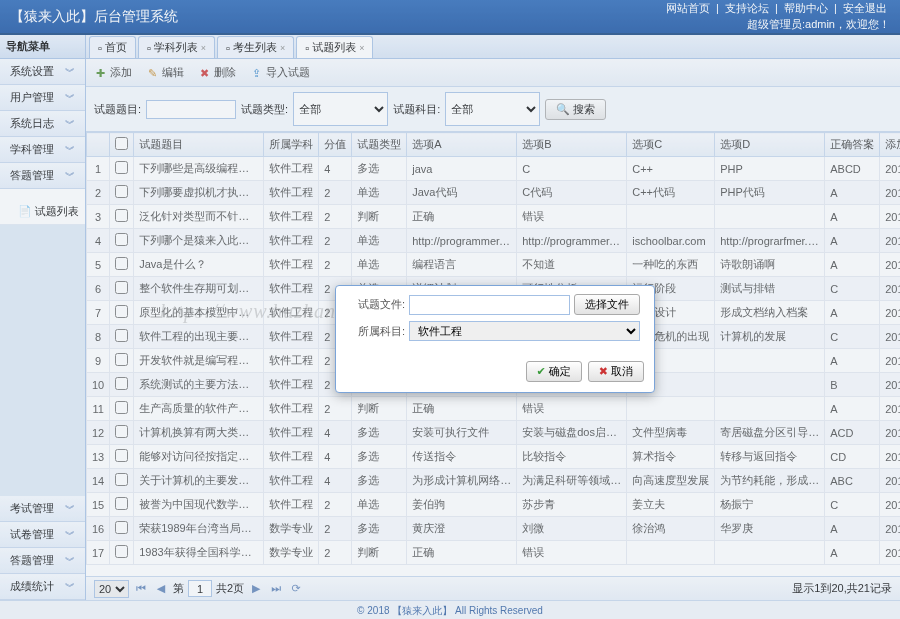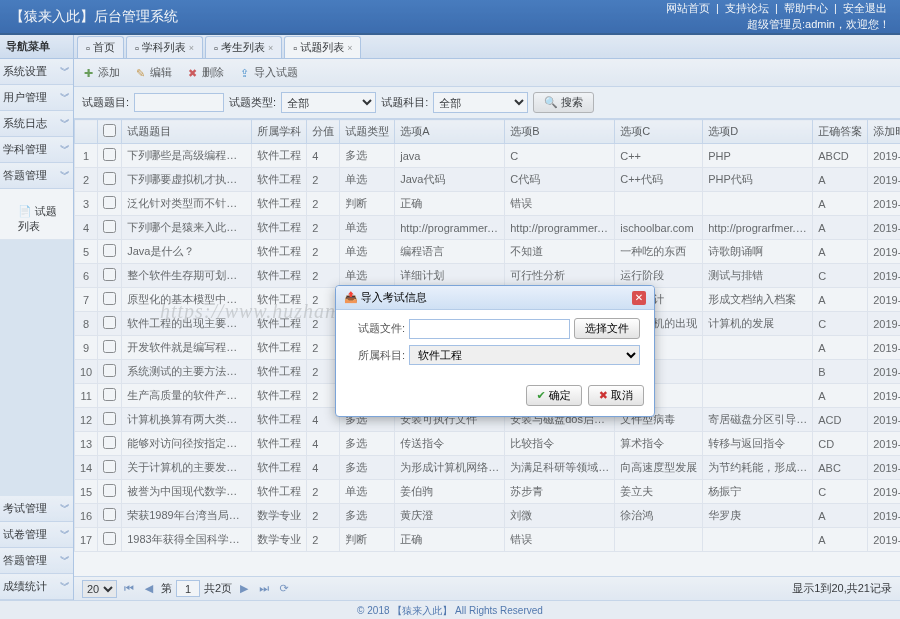--- a/index.html
+++ b/index.html
@@ -2,37 +2,37 @@
 <html><head>
 <meta charset="utf-8">
 <style>
 * { margin: 0; padding: 0; box-sizing: border-box; font-family: Arial, "Microsoft YaHei", sans-serif; font-size: 11px; }
 body { background: #fff; width: 900px; height: 619px; overflow: hidden; position: relative; }
 .header { background: linear-gradient(#1e5fb3, #0d4a9e); height: 35px; color: #fff; display: flex; justify-content: space-between; align-items: center; padding: 0 10px; border-bottom: 2px solid #0a3d7a; }
 .header-title { font-size: 14px; font-weight: normal; }
 .header-right { text-align: right; font-size: 10px; line-height: 1.4; }
 .header-right a { color: #fff; text-decoration: none; margin: 0 3px; }
 .main { display: flex; height: 565px; }
-.sidebar { width: 74px; background: #dde8f5; border-right: 1px solid #a4c0e4; display: flex; flex-direction: column; }
+.sidebar { width: 86px; background: #dde8f5; border-right: 1px solid #a4c0e4; display: flex; flex-direction: column; }
 .nav-title { background: linear-gradient(#e8f0fb, #d0dff2); padding: 4px 6px; font-weight: bold; border-bottom: 1px solid #a4c0e4; font-size: 11px; }
-.nav-item { padding: 5px 3px; border-bottom: 1px solid #c5d6ec; background: linear-gradient(#f5f9fe, #e4edf9); cursor: pointer; display: flex; align-items: flex-start; justify-content: space-between; }
+.nav-item { padding: 5px 10px; border-bottom: 1px solid #c5d6ec; background: linear-gradient(#f5f9fe, #e4edf9); cursor: pointer; display: flex; align-items: center; justify-content: space-between; }
 .nav-item.expanded { background: #fff9e0; }
 .nav-sub { padding: 15px 6px 5px 18px; background: #fff; border-bottom: 1px solid #e0e8f3; cursor: pointer; }
 .chev { color: #5a7fb5; font-size: 10px; }
 .spacer { flex: 1; background: #dde8f5; }
 .content { flex: 1; display: flex; flex-direction: column; background: #fff; overflow: hidden; }
 .tabs { background: linear-gradient(#eaf1fb, #d6e3f4); height: 24px; display: flex; align-items: flex-end; padding: 0 3px; border-bottom: 1px solid #a4c0e4; }
 .tab { padding: 3px 8px; background: #f0f5fc; border: 1px solid #a4c0e4; border-bottom: none; margin-right: 2px; border-radius: 3px 3px 0 0; display: flex; align-items: center; gap: 3px; cursor: pointer; font-size: 10px; }
 .tab.active { background: #fff; }
 .tab-close { color: #888; cursor: pointer; font-size: 9px; }
 .toolbar { background: linear-gradient(#f8fafd, #e8eff8); padding: 4px 6px; border-bottom: 1px solid #c5d6ec; display: flex; gap: 8px; }
 .tb-btn { display: flex; align-items: center; gap: 2px; cursor: pointer; color: #333; padding: 2px 4px; }
 .filter-bar { padding: 5px 8px; background: #f5f8fc; border-bottom: 1px solid #c5d6ec; display: flex; align-items: center; gap: 5px; }
 .filter-bar input[type=text] { border: 1px solid #a4c0e4; padding: 2px 4px; height: 19px; }
-.filter-bar select { border: 1px solid #a4c0e4; padding: 1px; height: 21px; background: #fff; }
+.filter-bar select { border: 1px solid #a4c0e4; padding: 1px; height: 34px; background: #fff; }
 .search-btn { background: linear-gradient(#fefefe, #e5e5e5); border: 1px solid #aaa; border-radius: 3px; padding: 2px 10px; cursor: pointer; display: flex; align-items: center; gap: 3px; }
 .grid { flex: 1; overflow: auto; }
 .grid table { width: 100%; border-collapse: collapse; }
 .grid th { background: linear-gradient(#f8fafd, #e8eff8); border: 1px solid #c5d6ec; padding: 4px 5px; text-align: left; font-weight: normal; color: #333; white-space: nowrap; }
 .grid td { border: 1px solid #e4e9f1; padding: 4px 5px; color: #444; white-space: nowrap; overflow: hidden; text-overflow: ellipsis; max-width: 110px; }
 .grid tr:nth-child(even) td { background: #f7f9fc; }
 .row-num { text-align: center; width: 24px; color: #777; }
 .pager { background: linear-gradient(#f8fafd, #e8eff8); border-top: 1px solid #c5d6ec; padding: 3px 8px; display: flex; align-items: center; justify-content: space-between; height: 24px; gap: 47px; }
 .pager-left { display: flex; align-items: center; gap: 4px; }
 .pg-sel { border: 1px solid #a4c0e4; height: 18px; }
@@ -447,24 +447,20 @@
     </div>
   </div>
 </div>
 
 <div class="footer">© 2018 【猿来入此】 All Rights Reserved</div>
 
 <div class="watermark">https://www.huzhan.com/ishop21194</div>
 
 <div class="dialog-mask"></div>
 <div class="dialog">
-  <div class="dlg-title">
-    <span><span>📤</span> <span>导入考试信息</span></span>
-    <span class="dlg-close">✕</span>
-  </div>
   <div class="dlg-body">
     <div class="dlg-row">
       <label>试题文件:</label>
       <input type="text" style="">
       <button class="dlg-btn">
           <span>选择文件</span>
         </button>
     </div>
     <div class="dlg-row">
       <label>所属科目:</label>

